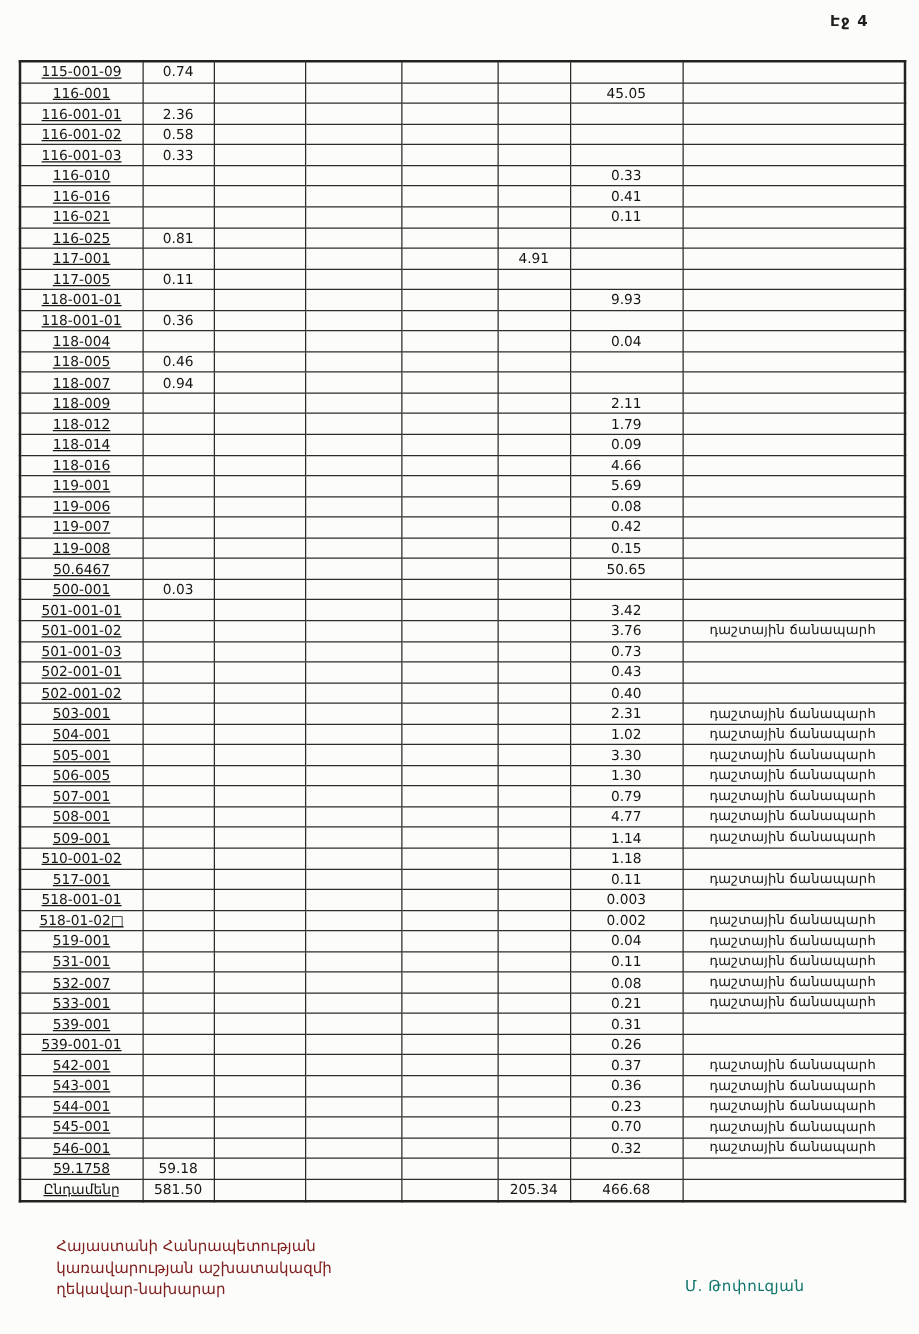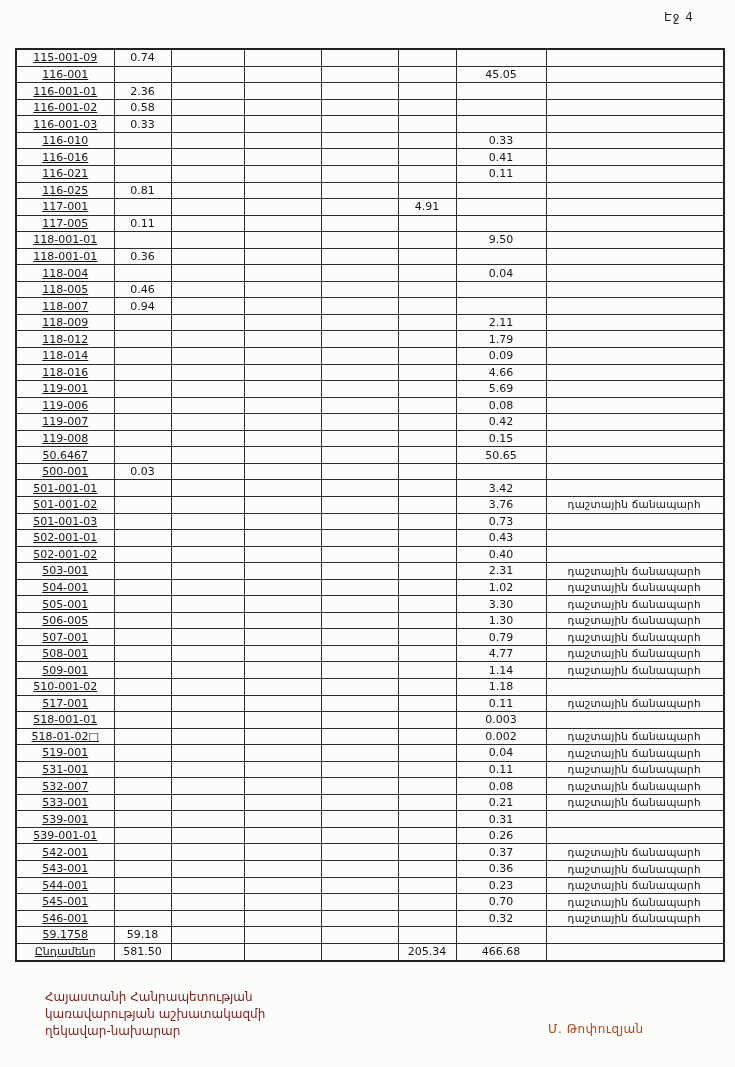--- a/index.html
+++ b/index.html
@@ -6,21 +6,21 @@
   body{
     width:735px;height:1067px;
     background:#fcfcfa;
     font-family:"DejaVu Sans",sans-serif;
     color:#1f1f1f;
     position:relative;
     overflow:hidden;
   }
   .page-label{
     position:absolute;top:10px;left:664px;
-    font-size:12px;font-weight:normal;letter-spacing:1px;
+    font-size:12px;font-weight:bold;letter-spacing:1px;
   }
   .doc-table{
     position:absolute;left:15px;top:48px;
     width:708px;height:914px;
     border-collapse:collapse;table-layout:fixed;
     font-size:11px;
   }
   .doc-table td{
     border:1px solid #2d2d2d;
     padding:0;vertical-align:middle;
@@ -33,21 +33,21 @@
     text-align:left;padding-left:21px;
     font-size:10.5px;letter-spacing:0.2px;
   }
   .doc-table td.c0{font-size:11px;text-decoration:underline;}
   .footer-block{
     position:absolute;left:45px;top:989px;
     font-size:12px;line-height:17px;color:#7f1d1d;
   }
   .signature{
     position:absolute;left:548px;top:1022px;
-    font-size:12px;color:#c2410c;letter-spacing:0.5px;
+    font-size:12px;color:#0f766e;letter-spacing:0.5px;
   }
 </style>
 </head>
 <body>
 
 <div class="page-label">Էջ 4</div>
 
 <table class="doc-table">
   <colgroup>
     <col style="width:98px">
@@ -170,21 +170,21 @@
         <td class="c6"></td>
         <td class="c7 note"></td>
       </tr>
       <tr>
         <td class="c0">118-001-01</td>
         <td class="c1"></td>
         <td class="c2"></td>
         <td class="c3"></td>
         <td class="c4"></td>
         <td class="c5"></td>
-        <td class="c6">9.50</td>
+        <td class="c6">9.93</td>
         <td class="c7 note"></td>
       </tr>
       <tr>
         <td class="c0">118-001-01</td>
         <td class="c1">0.36</td>
         <td class="c2"></td>
         <td class="c3"></td>
         <td class="c4"></td>
         <td class="c5"></td>
         <td class="c6"></td>

